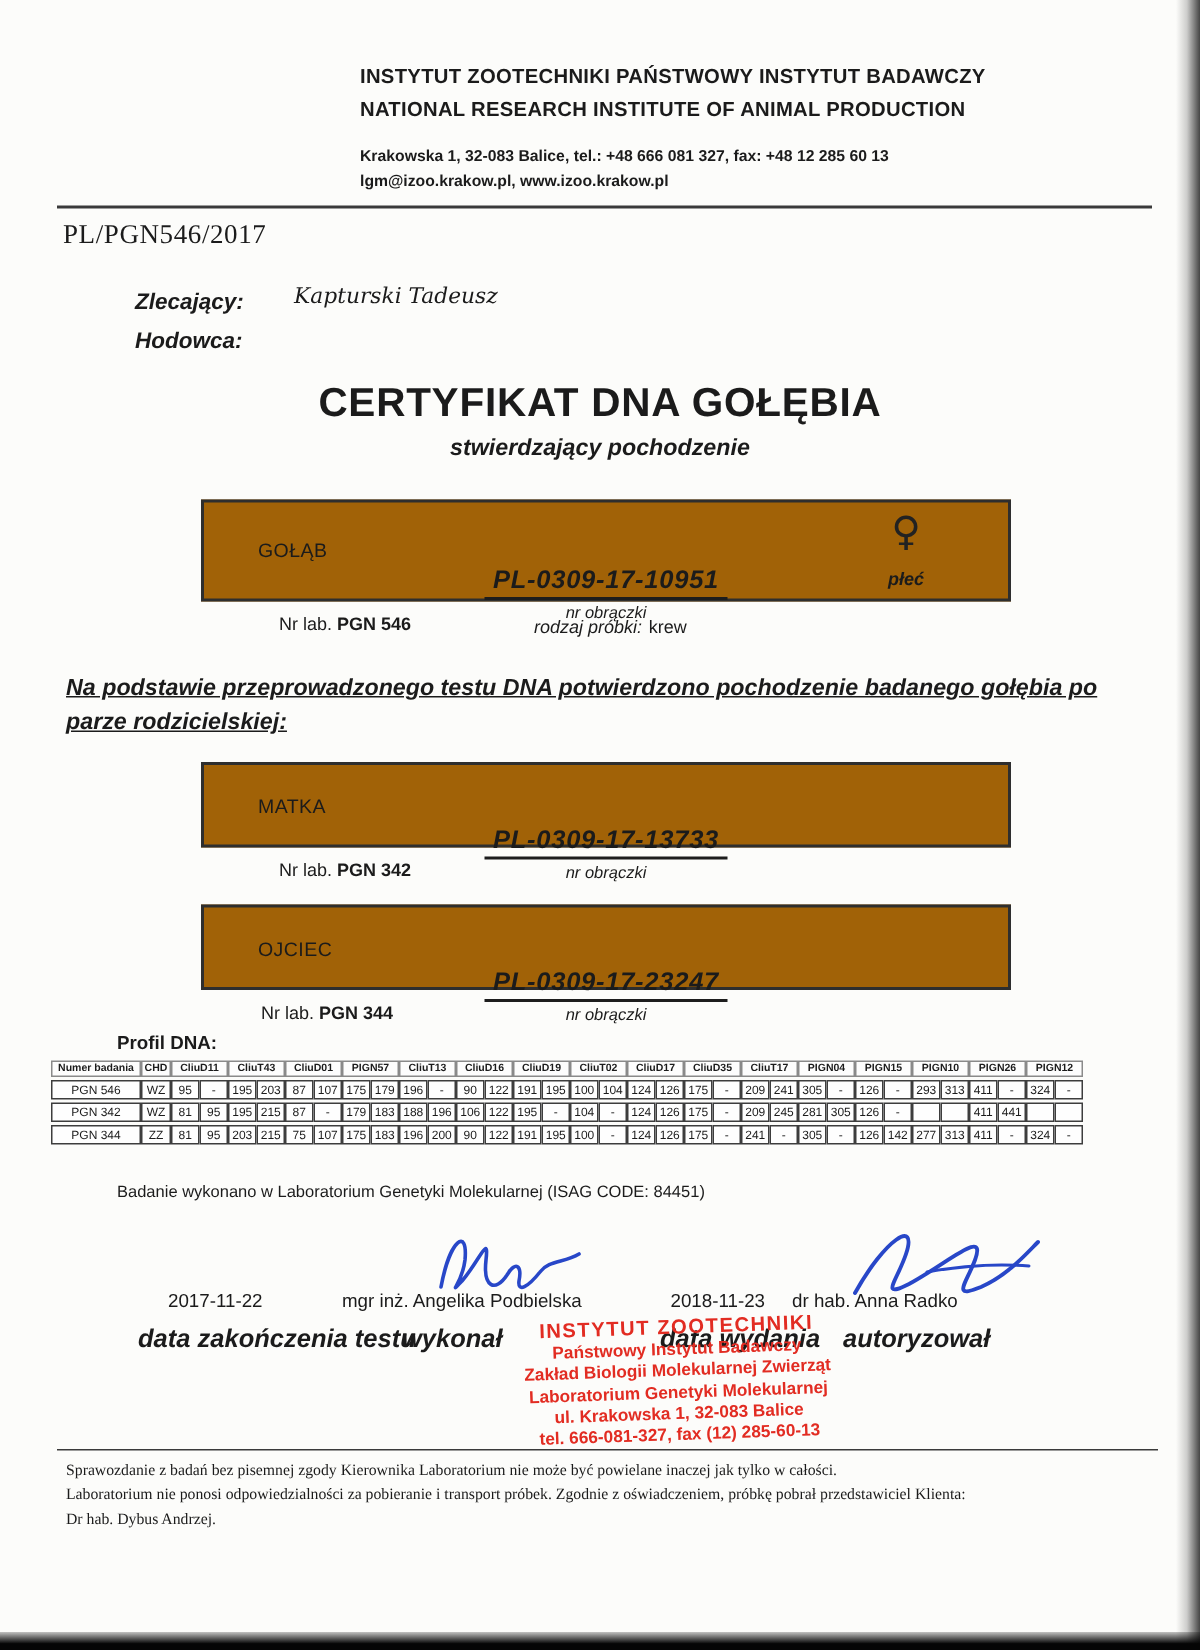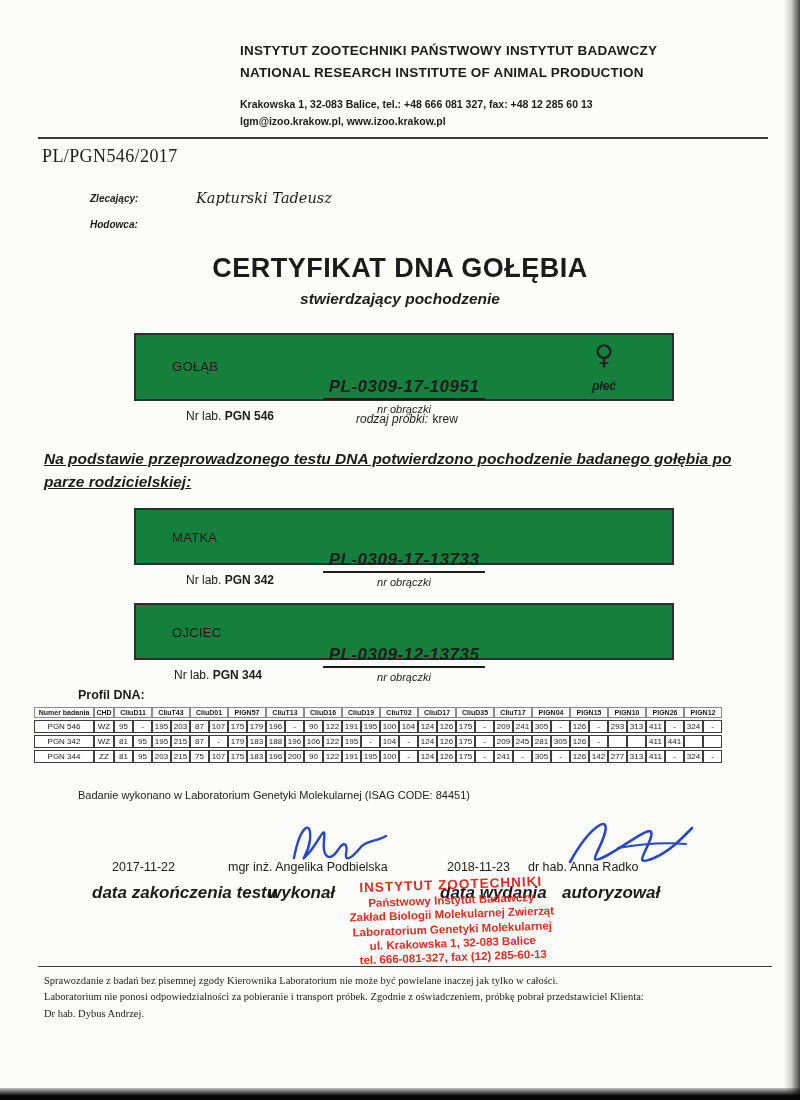--- a/index.html
+++ b/index.html
@@ -11,27 +11,27 @@
   }
   .abs { position:absolute; }
 
   
   .inst { font-weight:bold; font-size:13.5px; line-height:1.6; letter-spacing:.2px; }
   .addr { font-weight:bold; font-size:10.5px; line-height:1.65; }
   .rule { position:absolute; border-top:2px solid #3a3a3a; height:0; }
 
   .ref-number { font-family:"Liberation Serif", serif; font-size:18px; letter-spacing:.4px; }
 
-  .label-bi { font-weight:bold; font-style:italic; font-size:10px; }
+  .label-bi { font-weight:bold; font-style:italic; font-size:15px; }
   .client-name { font-family:"DejaVu Serif", serif; font-style:italic; font-size:14.5px; }
 
   .doc-title { width:800px; text-align:center; font-size:27px; font-weight:bold; letter-spacing:.5px; }
   .doc-subtitle { width:800px; text-align:center; font-size:15.5px; font-weight:bold; font-style:italic; }
 
-  .cert-box { position:absolute; left:134px; width:540px; border:2px solid #2e2e2e; background:#15803d; }
+  .cert-box { position:absolute; left:134px; width:540px; border:2px solid #2e2e2e; background:#a16207; }
   .box-label { position:absolute; left:36px; font-size:13px; letter-spacing:.3px; }
   .ring-wrap { position:absolute; left:0; right:0; text-align:center;margin-top:34px; }
   .ring-number { display:inline-block; font-size:17px; font-weight:bold; font-style:italic;
                  border-bottom:2px solid #1d1d1d; padding:0 6px 1px; letter-spacing:.5px; }
   .ring-caption { font-style:italic; font-size:11px; margin-top:3px; }
   .sex-symbol { position:absolute; right:58px; top:4px; font-size:27px; font-weight:normal;
                 font-family:"DejaVu Sans", sans-serif; color:#222; }
   .sex-caption { position:absolute; right:56px; bottom:6px; font-weight:bold; font-style:italic; font-size:12px; }
 
   .lab-line { font-size:12px; }
@@ -124,21 +124,21 @@
     </div>
   </div>
   <div class="abs lab-line" style="left:186px;top:573px;">
     <span>Nr lab.</span>
     <b>PGN 342</b>
   </div>
 
   <div class="cert-box" style="top:603px;height:57px;">
     <div class="box-label" style="top:20px;">OJCIEC</div>
     <div class="ring-wrap" style="top:6px;">
-      <span class="ring-number">PL-0309-12-13735</span>
+      <span class="ring-number">PL-0309-17-23247</span>
       <div class="ring-caption">nr obrączki</div>
     </div>
   </div>
   <div class="abs lab-line" style="left:174px;top:668px;">
     <span>Nr lab.</span>
     <b>PGN 344</b>
   </div>
 
   <div class="abs profil-heading" style="left:78px;top:688px;">Profil DNA:</div>
   <div class="abs" style="left:34px;top:705px;">

